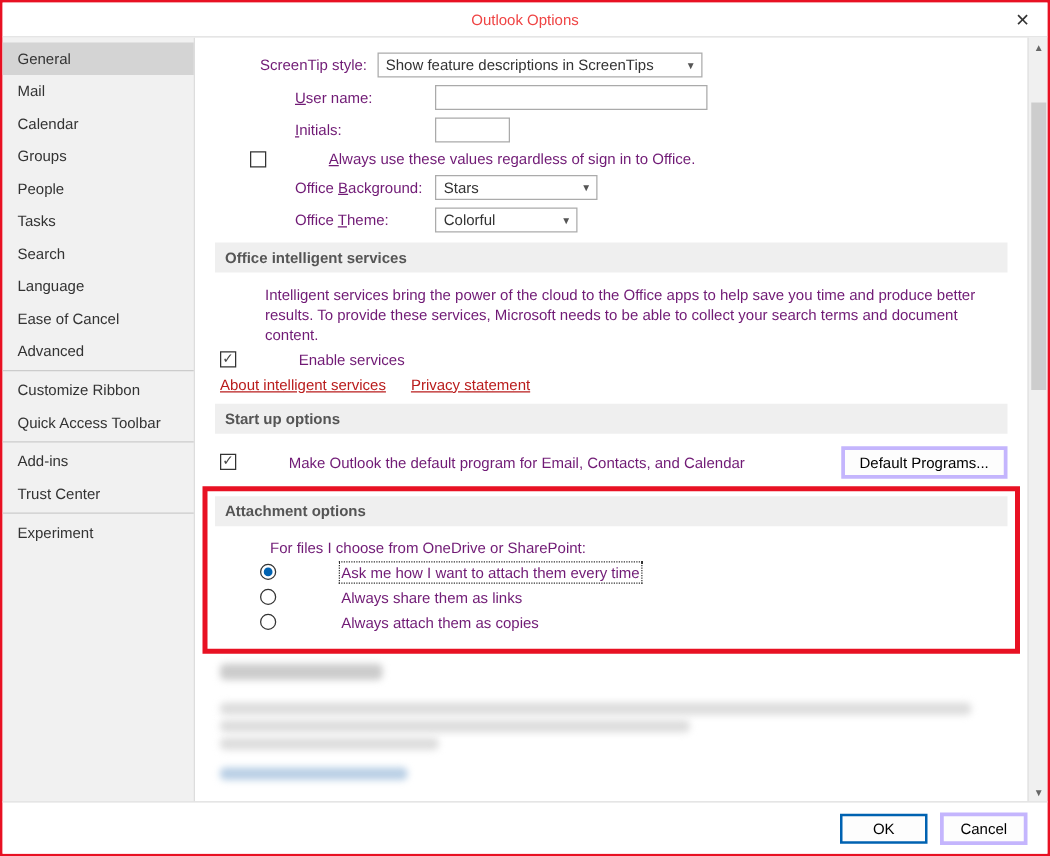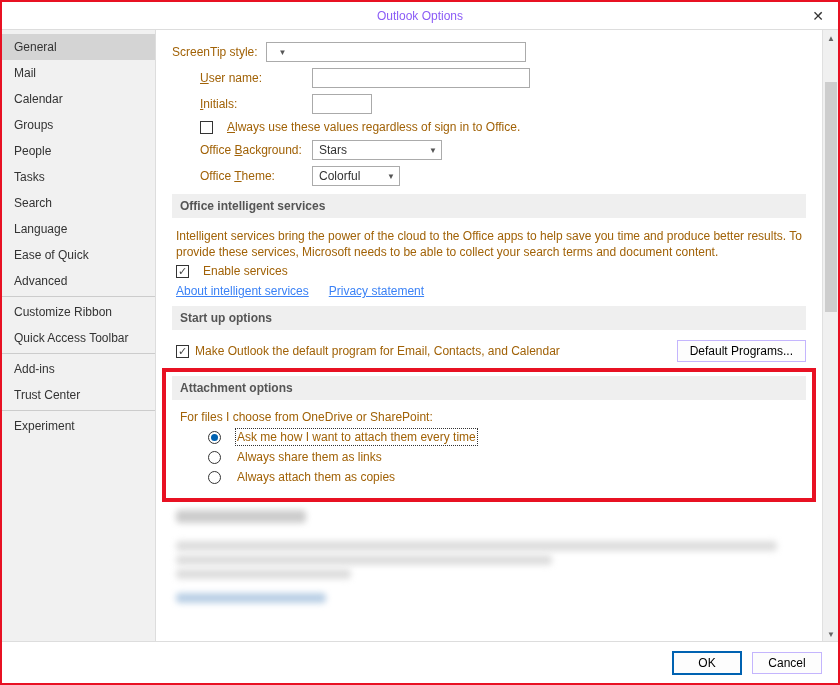--- a/index.html
+++ b/index.html
@@ -1,44 +1,44 @@
 <!DOCTYPE html>
 <html><head>
 <meta charset="utf-8">
 <style>
 * { box-sizing: border-box; margin: 0; padding: 0; font-family: "Segoe UI", sans-serif; font-size: 12px; }
 body { background: #fff; width: 840px; height: 685px; overflow: hidden; border: 2px solid #e81123; position: relative; }
 .titlebar { height: 28px; background: #fff; border-bottom: 1px solid #ddd; display: flex; align-items: center; justify-content: center; position: relative; }
-.titlebar .title { color: #8b5cf6; }
+.titlebar .title { color: #ef4444; }
 .titlebar .close { position: absolute; right: 0; top: 0; width: 40px; height: 28px; display: flex; align-items: center; justify-content: center; font-size: 14px; color: #333; }
 .main { display: flex; height: 612px; }
 .sidebar { width: 154px; background: #f1f1f1; border-right: 1px solid #ddd; padding-top: 4px; }
 .sidebar-item { padding: 6px 12px; color: #333; cursor: default; }
 .sidebar-item.selected { background: #d4d4d4; }
 .sidebar-sep { height: 1px; background: #ccc; margin: 2px 0; }
 .content-wrap { flex: 1; position: relative; }
 .content { position: absolute; inset: 0 16px 0 0; overflow: hidden; padding: 12px 16px 0 16px; }
 .scrollbar { position: absolute; right: 0; top: 0; width: 16px; height: 100%; background: #f0f0f0; border-left: 1px solid #e0e0e0; }
 .scrollbtn { width: 16px; height: 16px; display: flex; align-items: center; justify-content: center; color: #666; font-size: 8px; }
 .scrolltrack { width: 16px; height: calc(100% - 32px); position: relative; }
 .scrollthumb { position: absolute; top: 36px; left: 2px; width: 12px; height: 230px; background: #cdcdcd; }
 .row { display: flex; align-items: center; margin-bottom: 6px; gap: 8px; }
-.lbl { color: #a16207; }
+.lbl { color: #701a75; margin-left: 36px; }
 .section-hdr { background: #efefef; padding: 5px 8px; font-weight: bold; color: #555; margin: 8px 0 10px 0; }
 .text-input { border: 1px solid #aaa; height: 20px; padding: 1px 4px; background: #fff; }
 .drop { border: 1px solid #ababab; height: 20px; background: #fff; display: inline-flex; align-items: center; justify-content: space-between; padding: 0 4px 0 6px; color: #333; }
 .drop .chev { font-size: 8px; color: #555; margin-left: 6px; }
 .chk { width: 13px; height: 13px; border: 1px solid #333; display: inline-flex; align-items: center; justify-content: center; margin-right: 6px; background:#fff; }
 .chk.checked::after { content: "✓"; color: #444; font-size: 11px; line-height: 1; }
 .radio { width: 13px; height: 13px; border: 1px solid #333; border-radius: 50%; display: inline-flex; align-items: center; justify-content: center; margin-right: 8px; background:#fff;}
 .radio.checked::after { content: ""; width: 7px; height: 7px; background: #0062b1; border-radius: 50%; display: block; }
-.link { color: #3b82f6; text-decoration: underline; }
+.link { color: #b91c1c; text-decoration: underline; }
 .underline { text-decoration: underline; }
 .indent { padding-left: 28px; }
-.btn { border: 1px solid #c4b5fd; background: #fdfdfd; padding: 3px 12px; min-width: 70px; text-align: center; }
+.btn { border: 3px solid #c4b5fd; background: #fdfdfd; padding: 3px 12px; min-width: 70px; text-align: center; }
 .btn.primary { border: 2px solid #0062b1; }
 .highlight-box { border: 4px solid #e81123; padding: 4px 6px 8px 6px; margin: 4px -10px 8px -10px; }
 .footer { position: absolute; bottom: 0; left: 0; right: 0; height: 42px; border-top: 1px solid #ddd; display: flex; align-items: center; justify-content: flex-end; gap: 10px; padding: 17px 16px; background: #fff; }
 .blur-row { height: 10px; background: #ddd; border-radius: 4px; filter: blur(3px); margin: 4px 0; }
 .dotted-focus { outline: 1px dotted #333; outline-offset: 1px; }
 </style>
 </head>
 <body>
 
 <div class="titlebar">
@@ -49,38 +49,39 @@
 <div class="main">
   <div class="sidebar" id="sidebar">
       <div class="sidebar-item selected">General</div>
       <div class="sidebar-item">Mail</div>
       <div class="sidebar-item">Calendar</div>
       <div class="sidebar-item">Groups</div>
       <div class="sidebar-item">People</div>
       <div class="sidebar-item">Tasks</div>
       <div class="sidebar-item">Search</div>
       <div class="sidebar-item">Language</div>
-      <div class="sidebar-item">Ease of Quick</div>
+      <div class="sidebar-item">Ease of Cancel</div>
       <div class="sidebar-item">Advanced</div>
       <div class="sidebar-sep"></div>
       <div class="sidebar-item">Customize Ribbon</div>
       <div class="sidebar-item">Quick Access Toolbar</div>
       <div class="sidebar-sep"></div>
       <div class="sidebar-item">Add-ins</div>
       <div class="sidebar-item">Trust Center</div>
       <div class="sidebar-sep"></div>
       <div class="sidebar-item">Experiment</div>
     </div>
 
   <div class="content-wrap">
     <div class="content">
 
       <div class="row">
         <span class="lbl">ScreenTip style:</span>
         <div class="drop" style="width:260px">
+          <span>Show feature descriptions in ScreenTips</span>
           <span class="chev">▼</span>
         </div>
       </div>
 
       <div style="padding-left:28px">
         <div class="row">
           <span class="lbl" style="width:104px"><span class="underline">U</span>ser name:</span>
           <input class="text-input" style="width: 218px;" value="">
         </div>
         <div class="row">
@@ -93,21 +94,21 @@
         </div>
         <div class="row">
           <span class="lbl" style="width:104px">Office <span class="underline">B</span>ackground:</span>
           <div class="drop" style="width:130px">
             <span>Stars</span>
             <span class="chev">▼</span>
           </div>
         </div>
         <div class="row">
           <span class="lbl" style="width:104px">Office <span class="underline">T</span>heme:</span>
-          <div class="drop" style="width:88px">
+          <div class="drop" style="width:114px">
             <span>Colorful</span>
             <span class="chev">▼</span>
           </div>
         </div>
       </div>
 
       <div class="section-hdr">Office intelligent services</div>
       <div style="padding:0 4px 0 4px">
         <div class="lbl" style="line-height:1.35; margin-bottom:4px">Intelligent services bring the power of the cloud to the Office apps to help save you time and produce better results. To provide these services, Microsoft needs to be able to collect your search terms and document content.</div>
         <div class="row">

